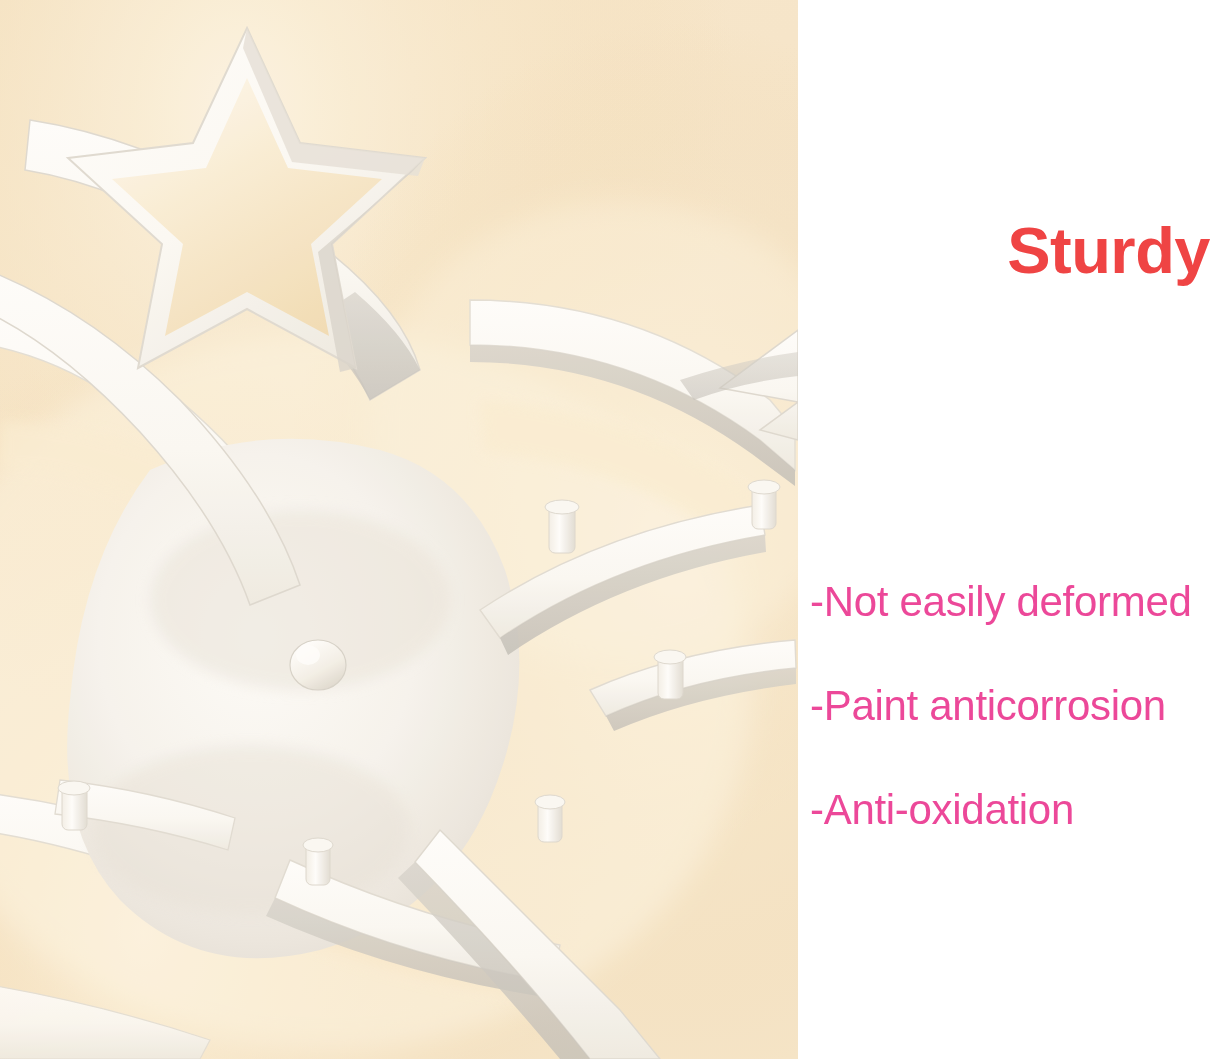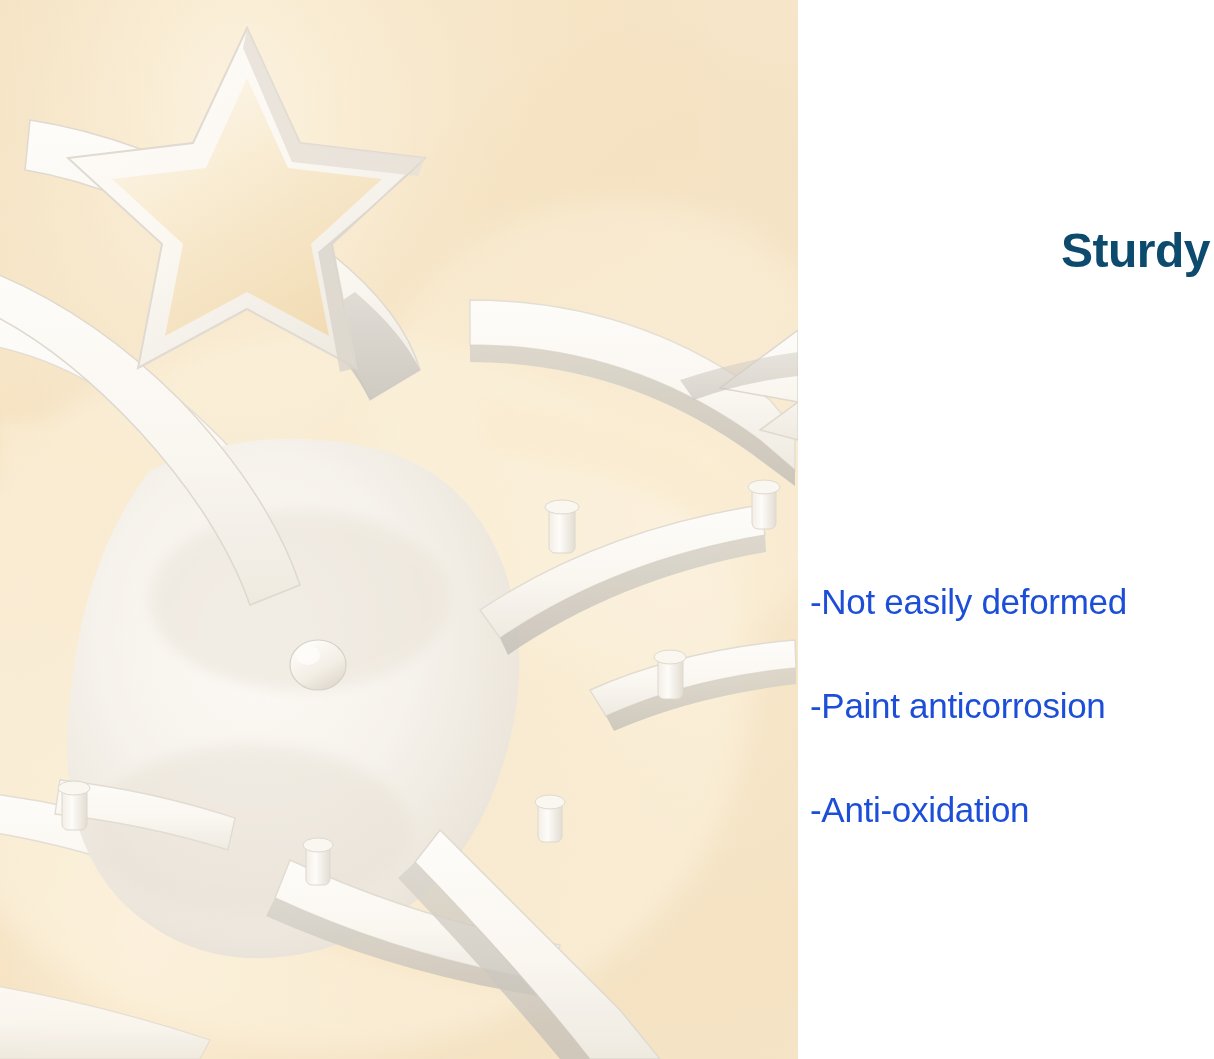--- a/index.html
+++ b/index.html
@@ -48,43 +48,43 @@
     flex: 0 0 416px;
     background: #ffffff;
   }
 
   #headline {
     position: absolute;
     left: 0px;
     top: 212px;
     width: 412px;
     text-align: right;
-    color: #0c4a6e;
+    color: #ef4444;
     font-family: "Liberation Sans", sans-serif;
     font-weight: bold;
-    font-size: 48px;
+    font-size: 65px;
     line-height: 78px;
     letter-spacing: -0.5px;
   }
   #headline .hl-line {
     display: block;
     white-space: nowrap;
   }
 
   #feature-list {
     position: absolute;
     left: 12px;
     top: 576px;
     width: 404px;
   }
   .feature-item {
-    color: #1d4ed8;
+    color: #ec4899;
     font-family: "Liberation Sans", sans-serif;
     font-weight: normal;
-    font-size: 35px;
+    font-size: 42px;
     line-height: 52px;
     white-space: nowrap;
     margin-bottom: 52px;
     letter-spacing: -0.3px;
   }
   .feature-item:last-child { margin-bottom: 12px; }
 </style>
 </head>
 <body>
 

